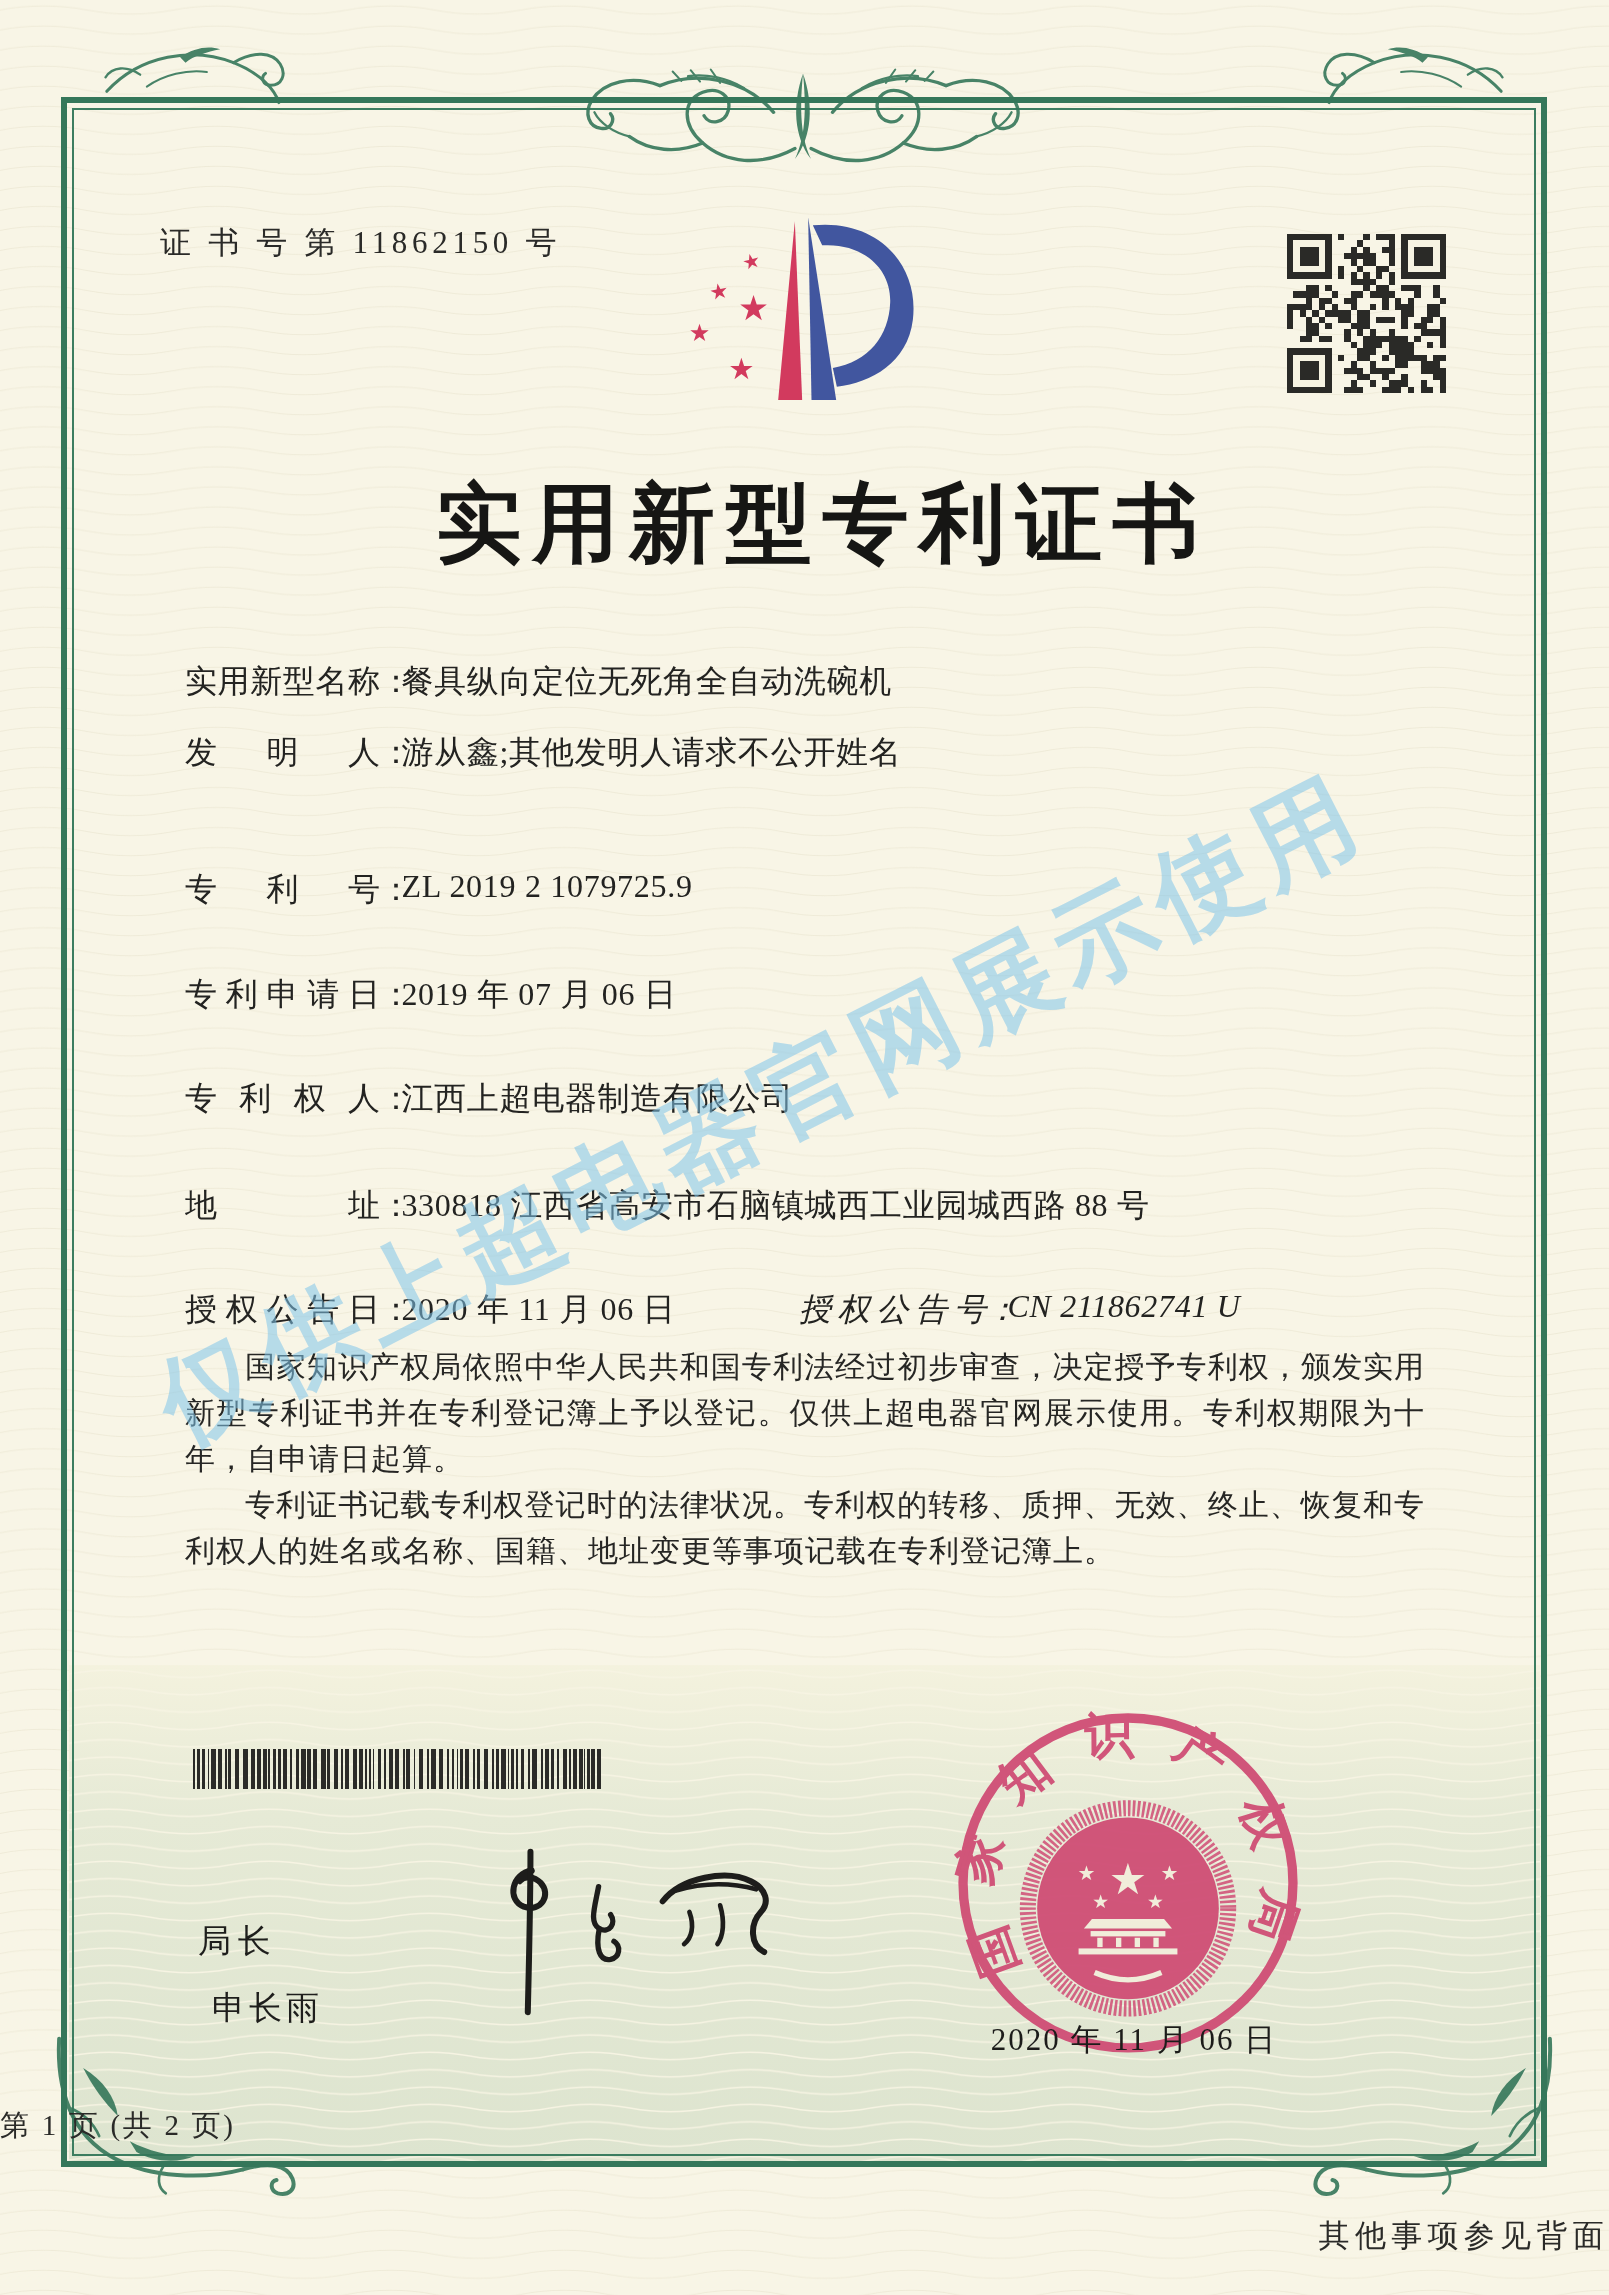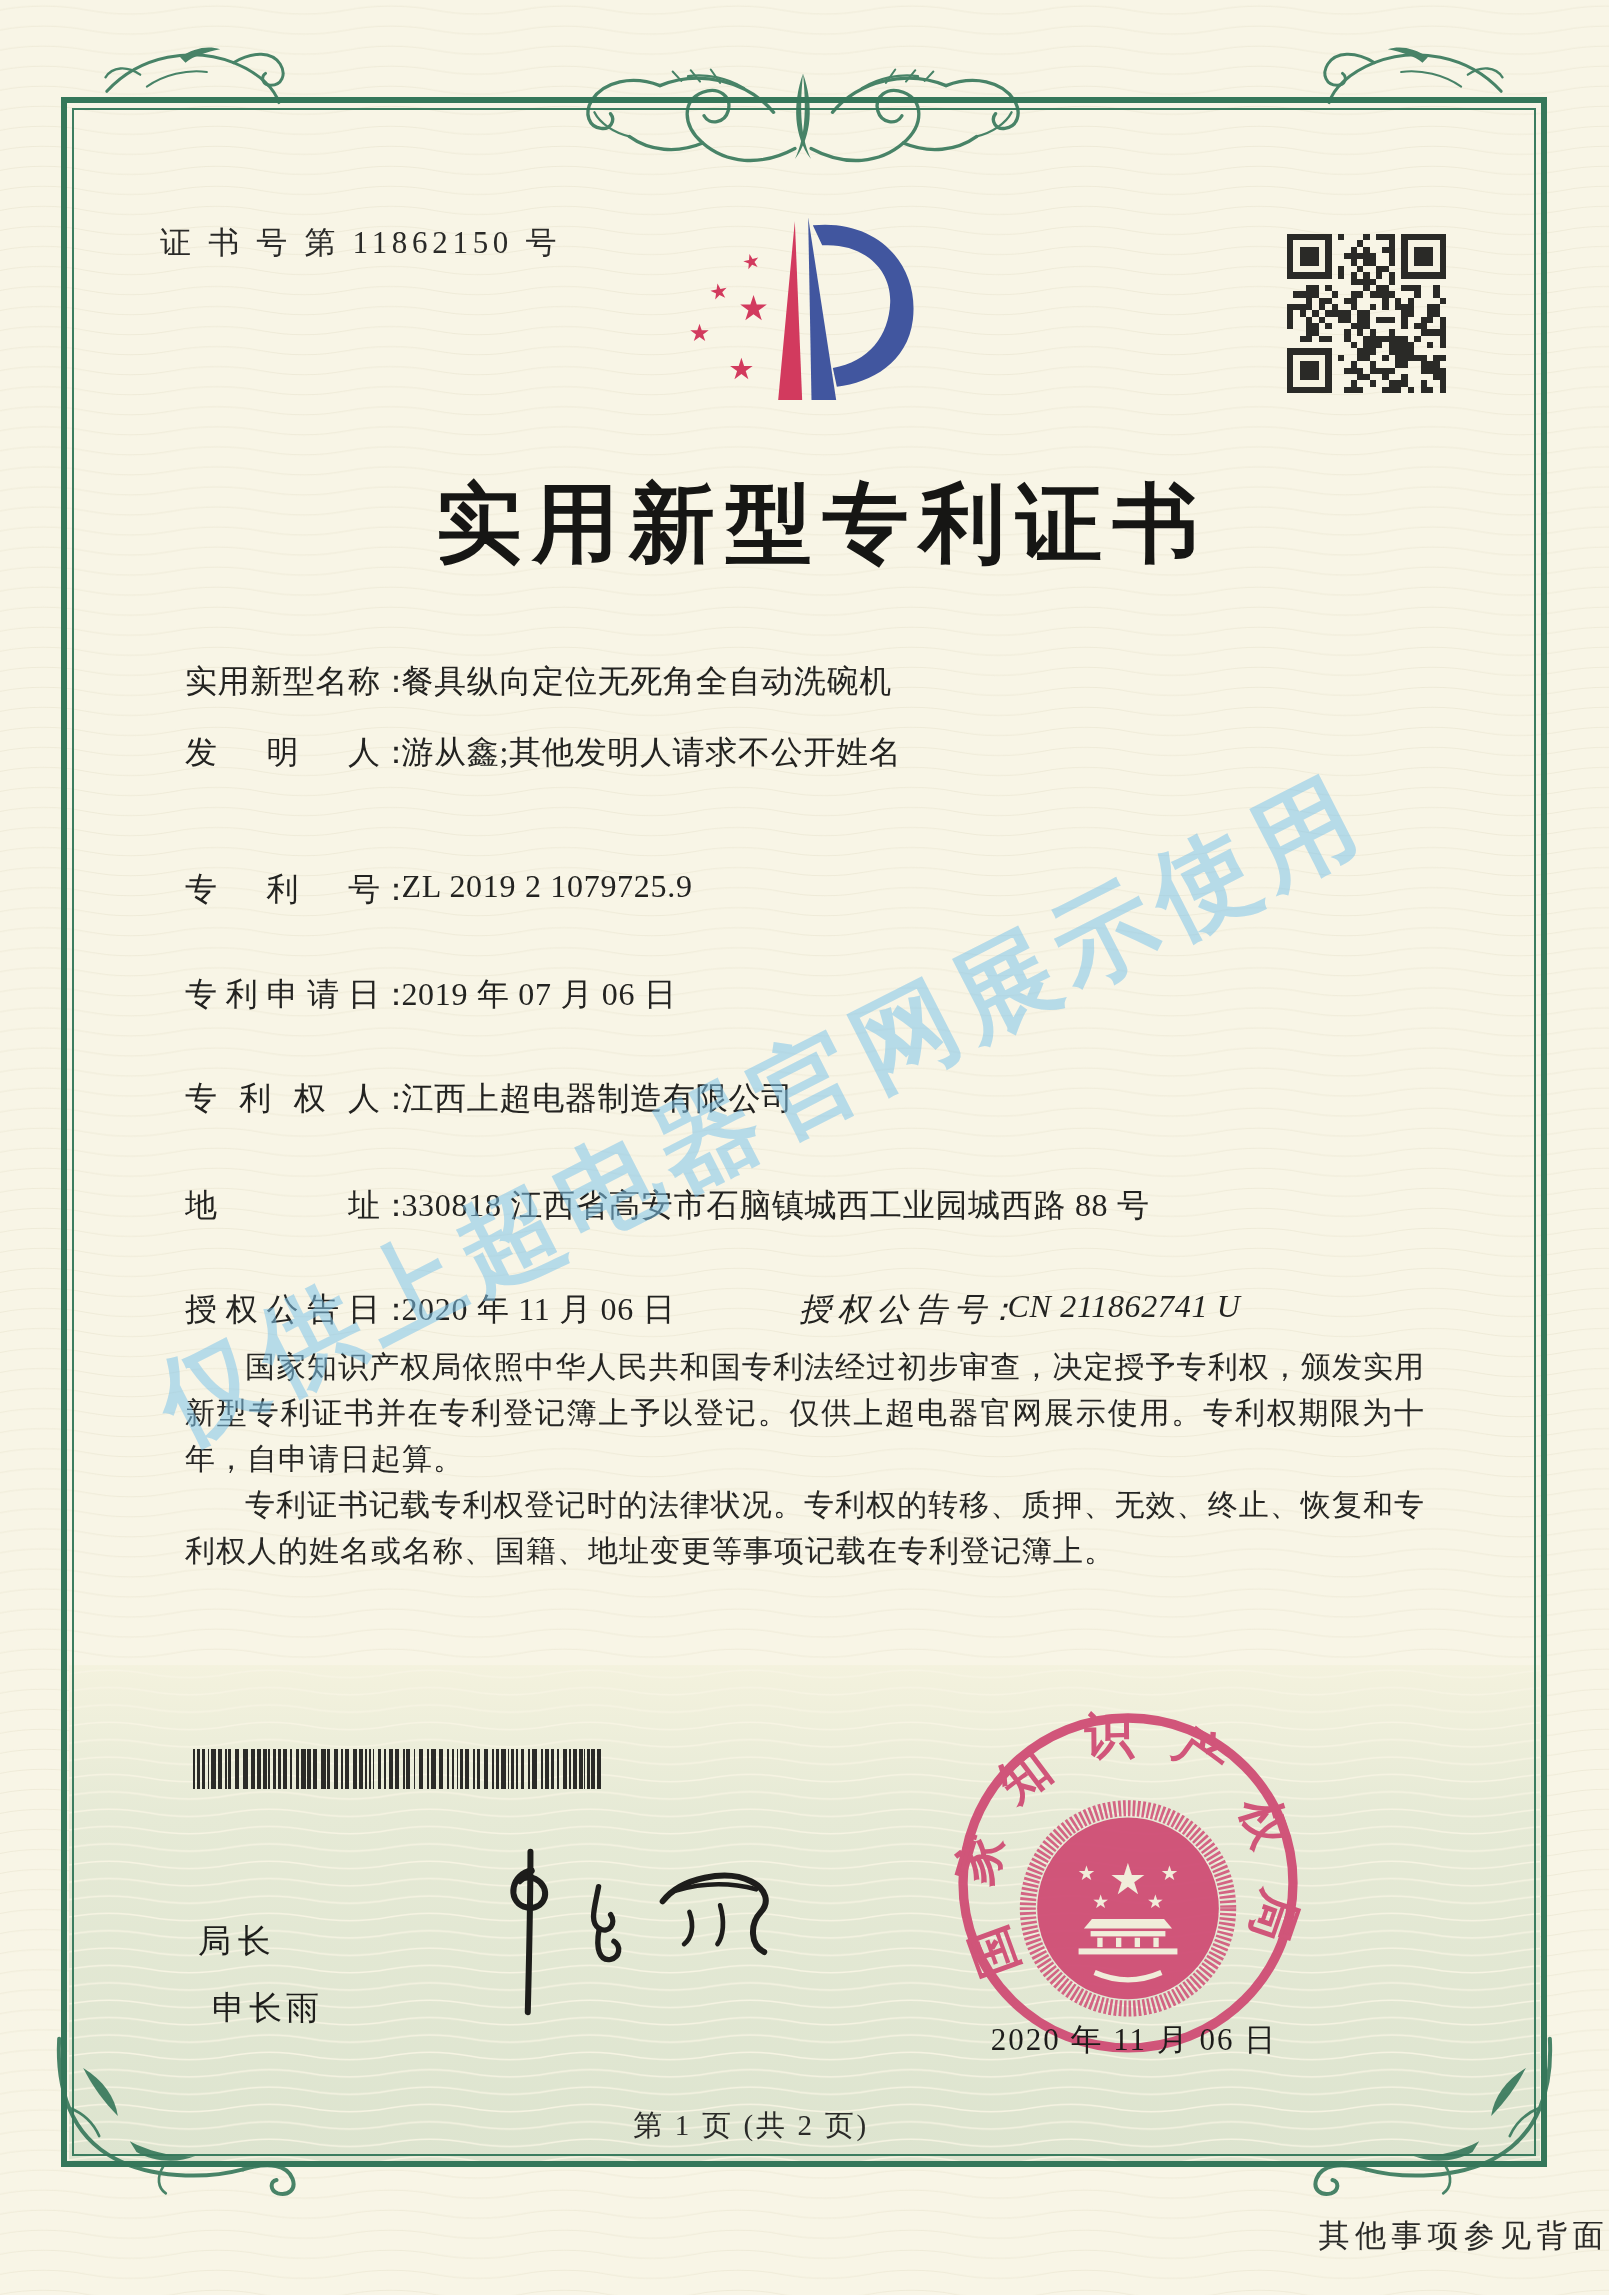--- a/index.html
+++ b/index.html
@@ -58,21 +58,21 @@
   .officer-title{position:absolute;left:198px;top:1919px;font-size:33px;letter-spacing:6.7px;color:#1e1e1c;}
   .officer-name{position:absolute;left:212px;top:1986px;font-size:33px;letter-spacing:4px;color:#1e1e1c;}
   .signature{position:absolute;left:461px;top:1837px;width:364px;height:194px;}
   .seal{position:absolute;left:953px;top:1708px;width:350px;height:374px;opacity:.93;}
   .seal-date{
     position:absolute;left:977px;top:2019px;width:314px;
     text-align:center;font-size:31px;letter-spacing:2px;color:#1c1c1a;z-index:8;
   }
   .page-info{
     position:absolute;left:0;right:107px;top:2106px;
-    text-align:center;font-size:29px;letter-spacing:2.7px;color:#2a2a28;
+    text-align:left;font-size:29px;letter-spacing:2.7px;color:#2a2a28;
   }
   .back-note{
     position:absolute;left:0;right:0;top:2215px;
     text-align:right;font-size:31px;letter-spacing:5.3px;color:#2a2a28;
   }
   .watermark{
     position:absolute;left:40px;top:1042px;width:1443px;
     text-align:center;font-size:102px;letter-spacing:9.4px;font-weight:700;
     color:rgba(128,196,233,.55);
     transform:rotate(-27deg);transform-origin:center;

